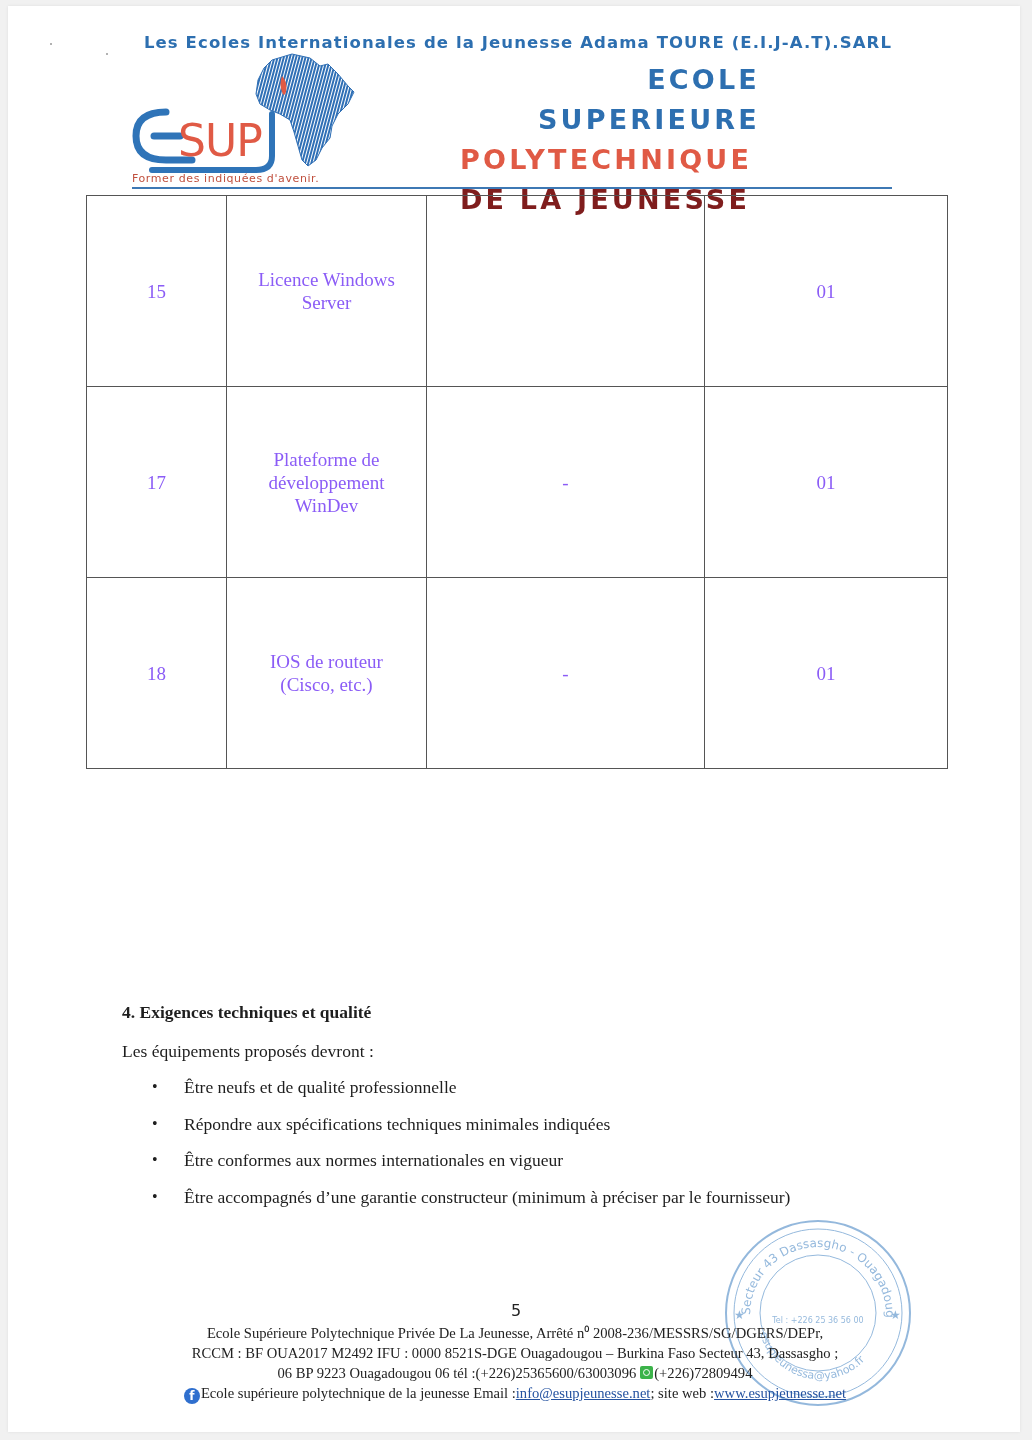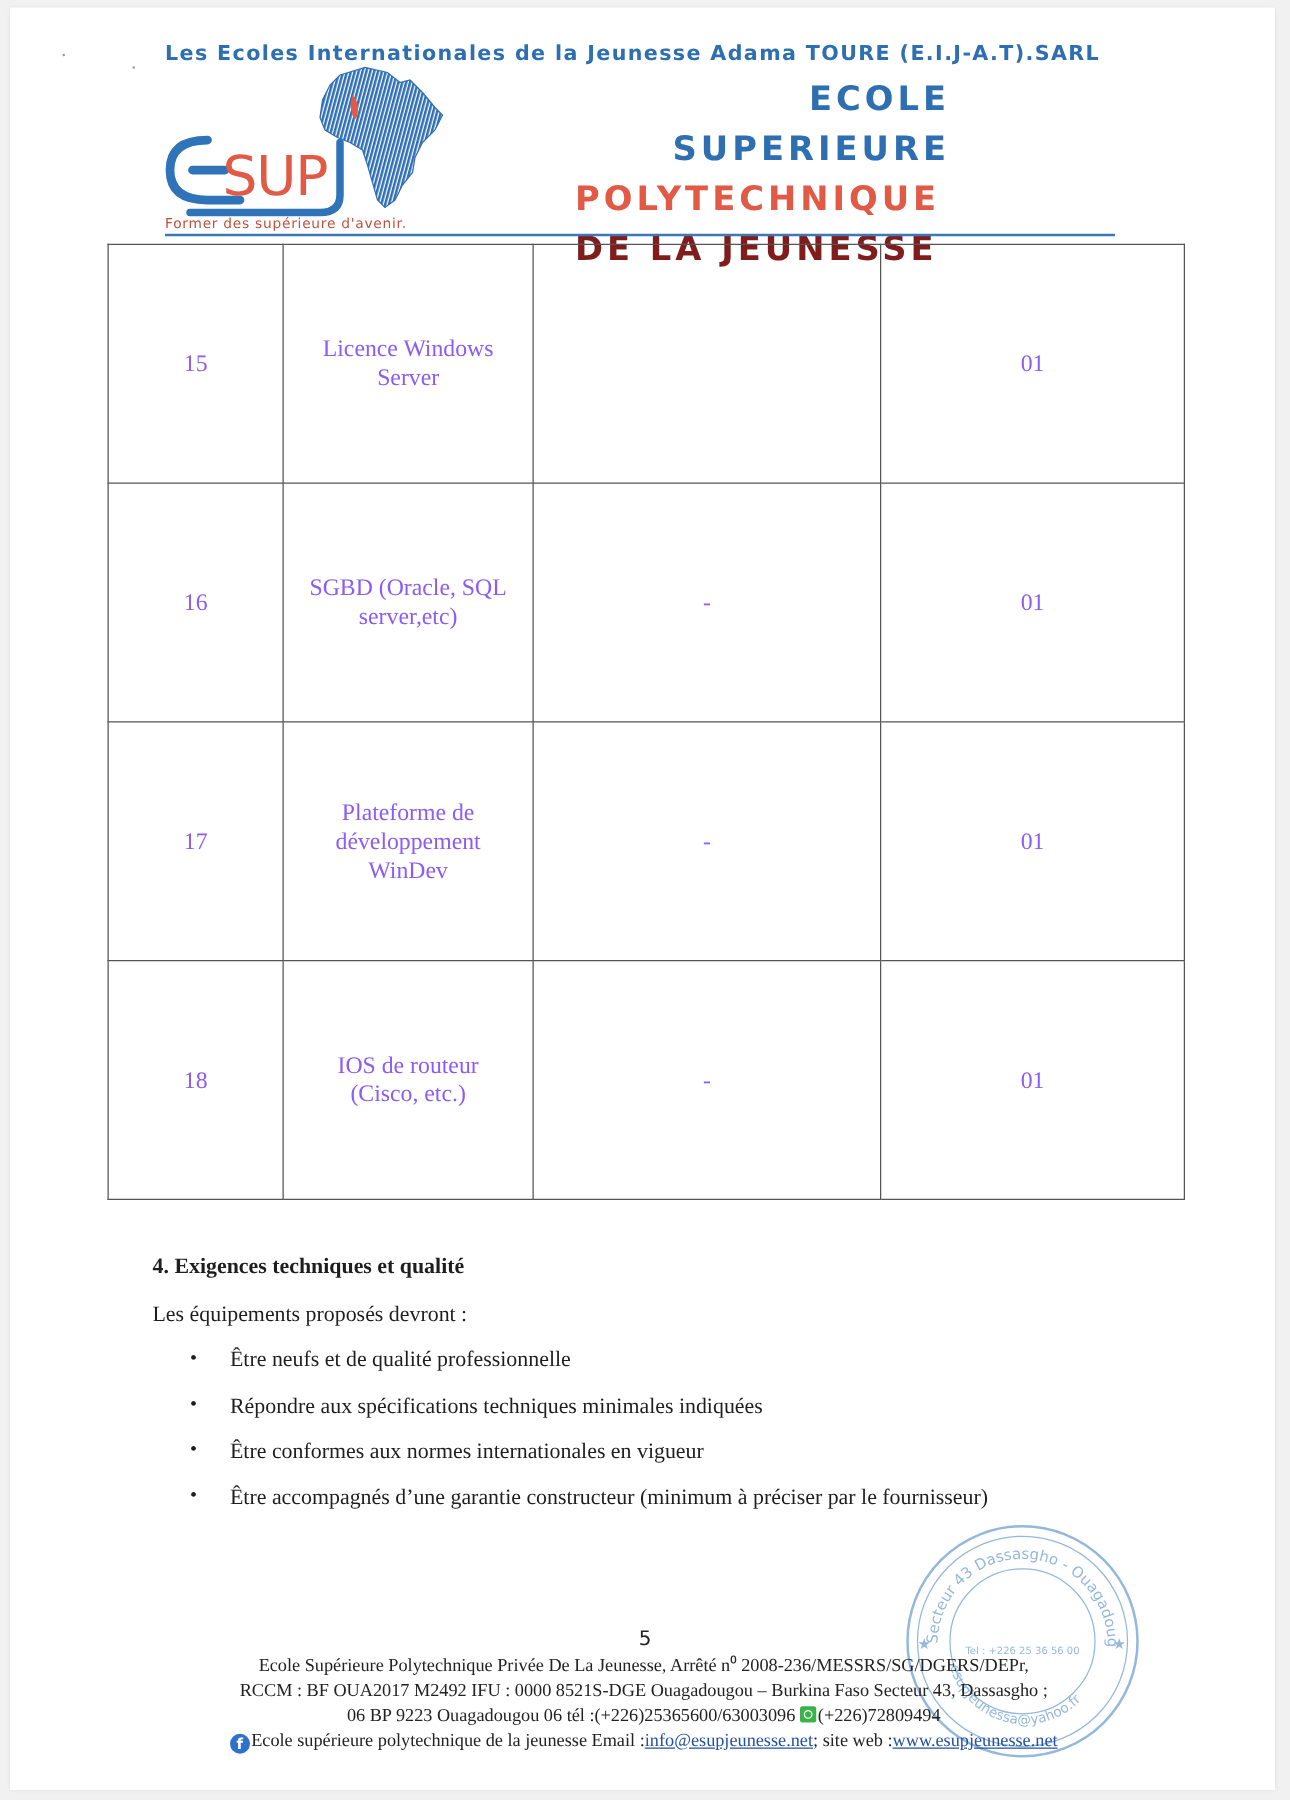--- a/index.html
+++ b/index.html
@@ -29,20 +29,21 @@
       position: absolute;
       left: 132px;
       top: 33px;
       width: 760px;
       font-family: "DejaVu Sans", sans-serif;
       font-weight: bold;
       font-size: 16.5px;
       letter-spacing: 1.1px;
       color: #2d6fb0;
       white-space: nowrap;
+      text-align: right;
     }
     .logo {
       position: absolute;
       left: 132px;
       top: 52px;
       width: 230px;
       height: 135px;
       text-align: center;
     }
     .logo svg { position: absolute; left: 0; top: 0; }
@@ -238,21 +239,21 @@
     <path d="M140,8 L160,2 L178,6 L188,14 L196,12 L206,22 L216,34 L222,40 L216,52 L206,62 L200,74 L198,86 L190,96 L184,108 L176,114 L170,108 L166,94 L162,80 L158,68 L148,62 L138,58 L128,52 L124,42 L126,28 L132,16 Z" fill="url(#hatch)" stroke="#2f6fb5" stroke-width="1"></path>
 
     <path d="M150,24 Q156,30 154,40 Q152,46 150,40 Q147,32 150,24 Z" fill="#e05a45"></path>
 
     <path d="M34,60 Q4,60 4,84 Q4,108 34,108 L60,108" fill="none" stroke="#2f74b8" stroke-width="7" stroke-linecap="round"></path>
     <path d="M22,84 L48,84" stroke="#2f74b8" stroke-width="7" stroke-linecap="round"></path>
     <text x="46" y="104" font-family="DejaVu Sans, sans-serif" font-size="44" fill="#e05a45" font-weight="normal" letter-spacing="-1">SUP</text>
     <path d="M140,62 L140,104 Q140,118 124,118 L20,118" fill="none" stroke="#2f74b8" stroke-width="6" stroke-linecap="round"></path>
   </svg>
 </div>
-<div class="tagline">Former des supérieure d'avenir.</div>
+<div class="tagline">Former des indiquées d'avenir.</div>
 
 <div class="school-title">
   <div class="l1">ECOLE SUPERIEURE</div>
   <div class="l2">POLYTECHNIQUE</div>
   <div class="l3">DE LA JEUNESSE</div>
 </div>
 <div class="header-rule"></div>
 
 <table class="spec-table">
   <colgroup>
@@ -260,27 +261,20 @@
       <col class="c2">
       <col class="c3">
       <col class="c4">
     </colgroup>
   <tbody>
     <tr>
       <td>15</td>
       <td class="cell-name">Licence Windows
 Server</td>
       <td></td>
-      <td>01</td>
-    </tr>
-    <tr>
-      <td>16</td>
-      <td class="cell-name">SGBD (Oracle, SQL
-server,etc)</td>
-      <td>-</td>
       <td>01</td>
     </tr>
     <tr>
       <td>17</td>
       <td class="cell-name">Plateforme de
 développement
 WinDev</td>
       <td>-</td>
       <td>01</td>
     </tr>

